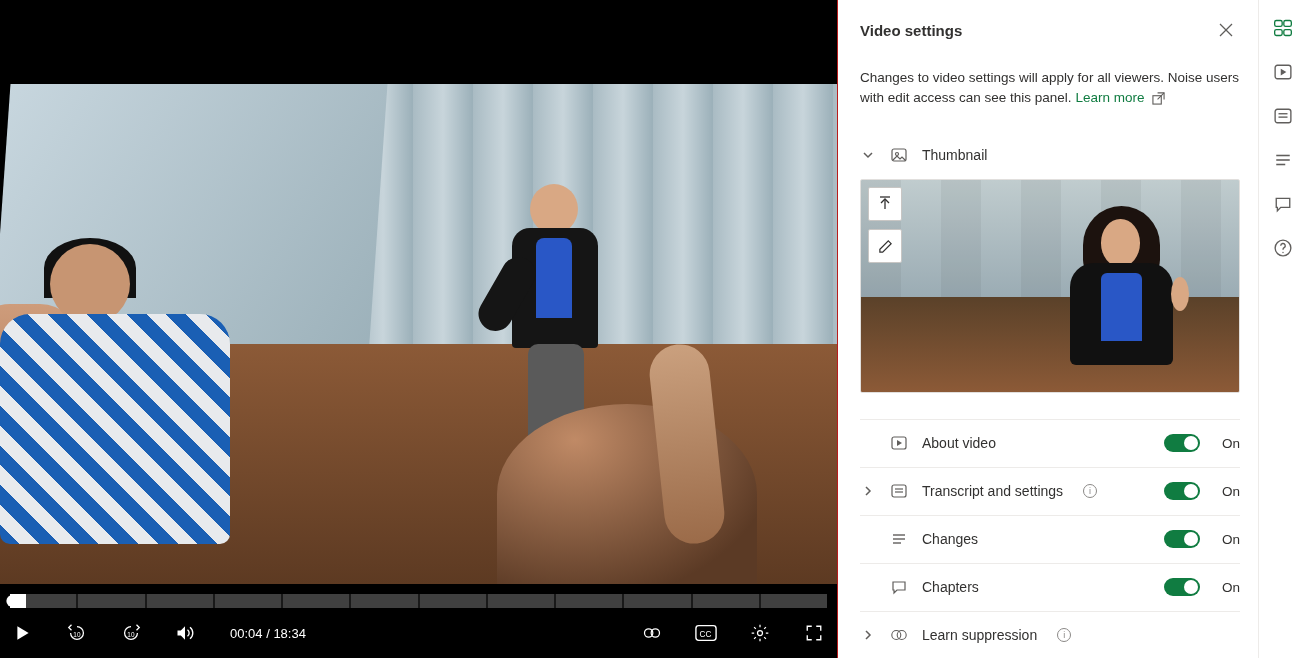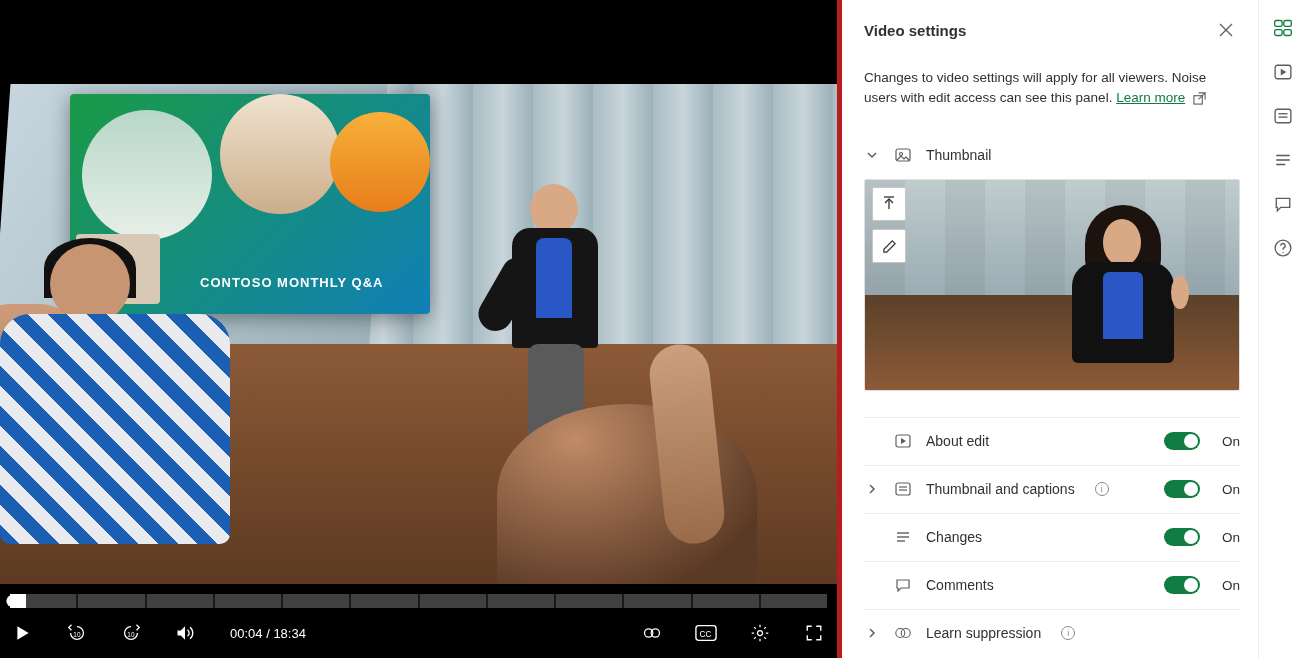--- a/index.html
+++ b/index.html
@@ -53,27 +53,27 @@
   .timeline .scrub { position:absolute; left:0; top:50%; width:12px; height:12px; background:#fff; border-radius:50%; transform:translate(-30%,-50%); }
 
   
   .controls { height:50px; display:flex; align-items:center; padding:0 12px; gap:32px; color:#fff; }
   .controls .ico { width:22px; height:22px; display:inline-flex; align-items:center; justify-content:center; cursor:pointer; }
   .controls .time { font-size:13px; color:#fff; margin-left:2px; }
   .controls .spacer { flex:1; }
   svg { display:block; }
 
   
-  .settings { flex:1 1 auto; height:658px; border-left:5px solid #b91c1c; background:#fff; display:flex; }
+  .settings { flex:1 1 auto; height:658px; border-left:1px solid #b91c1c; background:#fff; display:flex; }
   .panel { flex:1 1 auto; padding:16px 18px 8px 22px; overflow-y:auto; }
   .panel-header { display:flex; align-items:center; justify-content:space-between; margin-bottom:24px; }
   .panel-title { font-size:15px; font-weight:600; color:#323130; }
   .close-btn { width:28px; height:28px; display:flex; align-items:center; justify-content:center; cursor:pointer; color:#605e5c; }
   .desc { font-size:13.5px; line-height:1.45; color:#323130; margin-bottom:24px; }
-  .desc a { color:#107c41; text-decoration:underline; cursor:pointer; }
+  .desc a { color:#107c41; cursor:pointer; }
   .desc .ext { display:inline-block; margin-left:4px; vertical-align:middle; }
 
   .section-row { display:flex; align-items:center; height:48px; gap:14px; border-top:1px solid #edebe9; cursor:default; }
   .section-row.first { border-top:none; }
   .chevron-slot { width:16px; display:flex; justify-content:center; color:#605e5c; }
   .sec-icon { width:18px; display:flex; justify-content:center; color:#605e5c; }
   .sec-label { font-size:14px; color:#323130; flex:0 0 auto; }
   .info-dot { width:14px; height:14px; border:1px solid #8a8886; border-radius:50%; font-size:9px; color:#8a8886; display:inline-flex; align-items:center; justify-content:center; margin-left:6px; }
   .row-spacer { flex:1; }
   .toggle { width:36px; height:18px; border-radius:9px; background:#107c41; position:relative; cursor:pointer; }
@@ -103,27 +103,20 @@
 </style>
 </head>
 <body>
 
 <div class="video-area">
   <div class="video-frame">
     <div class="video-scene">
       <div class="wall-right"></div>
       <div class="wall-left"></div>
       <div class="floor"></div>
-      <div class="screen-board">
-        <div class="sb-circle1"></div>
-        <div class="sb-circle2"></div>
-        <div class="sb-circle3"></div>
-        <div class="sb-small1"></div>
-        <div class="sb-text">CONTOSO MONTHLY Q&amp;A</div>
-      </div>
       <div class="presenter">
         <div class="p-hair"></div>
         <div class="p-head"></div>
         <div class="p-torso"></div>
         <div class="p-shirt"></div>
         <div class="p-arm-l"></div>
         <div class="p-legs"></div>
         <div class="p-foot"></div>
       </div>
       <div class="audience2"></div>
@@ -283,42 +276,42 @@
     </div>
 
     <div class="section-row">
       <span class="chevron-slot"></span>
       <span class="sec-icon">
         <svg width="16" height="16" viewBox="0 0 16 16" fill="none" stroke="#605e5c" stroke-width="1.2">
             <rect x="1" y="2" width="14" height="12" rx="2"></rect>
             <polygon points="6,5 11,8 6,11" fill="#605e5c" stroke="none"></polygon>
           </svg>
       </span>
-      <span class="sec-label">About edit</span>
+      <span class="sec-label">About video</span>
       <span class="row-spacer"></span>
       <span class="toggle">
           <span class="knob"></span>
         </span>
       <span class="toggle-label">On</span>
     </div>
 
     <div class="section-row">
       <span class="chevron-slot">
         <svg width="12" height="12" viewBox="0 0 12 12" fill="none" stroke="#605e5c" stroke-width="1.5">
             <polyline points="4,2 8,6 4,10"></polyline>
           </svg>
       </span>
       <span class="sec-icon">
         <svg width="16" height="16" viewBox="0 0 16 16" fill="none" stroke="#605e5c" stroke-width="1.2">
             <rect x="1" y="2" width="14" height="12" rx="2"></rect>
             <line x1="4" y1="6" x2="12" y2="6"></line>
             <line x1="4" y1="9" x2="12" y2="9"></line>
           </svg>
       </span>
-      <span class="sec-label">Thumbnail and captions</span>
+      <span class="sec-label">Transcript and settings</span>
       <span class="info-dot">i</span>
       <span class="row-spacer"></span>
       <span class="toggle">
           <span class="knob"></span>
         </span>
       <span class="toggle-label">On</span>
     </div>
 
     <div class="section-row">
       <span class="chevron-slot"></span>
@@ -337,21 +330,21 @@
       <span class="toggle-label">On</span>
     </div>
 
     <div class="section-row">
       <span class="chevron-slot"></span>
       <span class="sec-icon">
         <svg width="16" height="16" viewBox="0 0 16 16" fill="none" stroke="#605e5c" stroke-width="1.2">
             <path d="M2 3h12v8H6l-3 3V11H2z"></path>
           </svg>
       </span>
-      <span class="sec-label">Comments</span>
+      <span class="sec-label">Chapters</span>
       <span class="row-spacer"></span>
       <span class="toggle">
           <span class="knob"></span>
         </span>
       <span class="toggle-label">On</span>
     </div>
 
     <div class="section-row">
       <span class="chevron-slot">
         <svg width="12" height="12" viewBox="0 0 12 12" fill="none" stroke="#605e5c" stroke-width="1.5">

